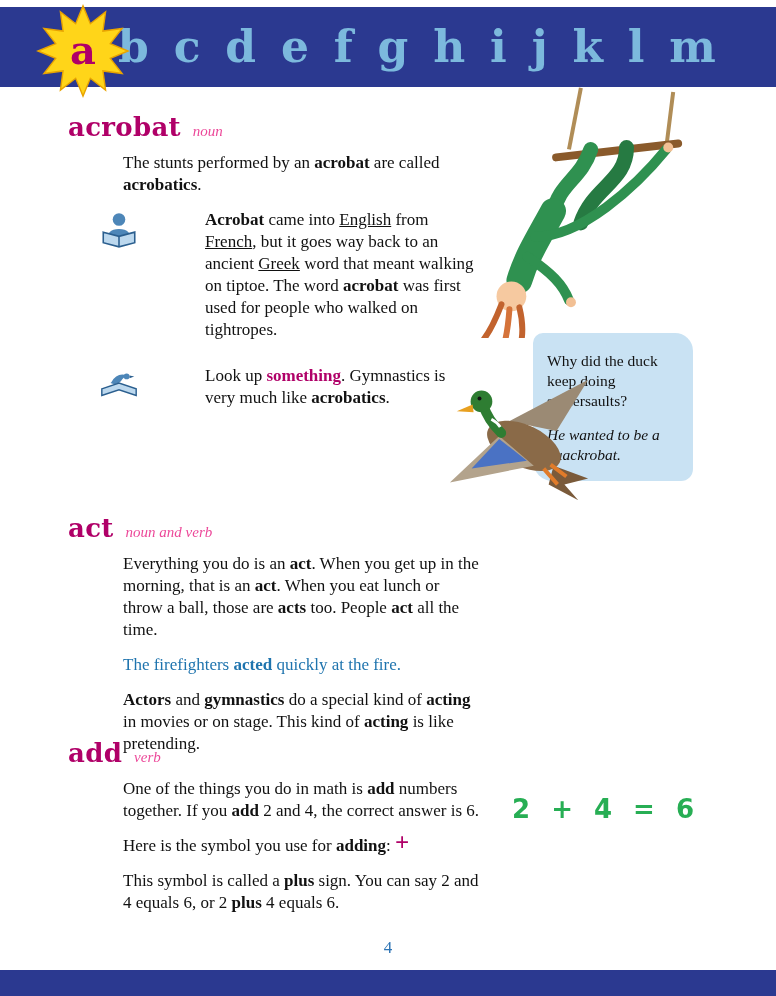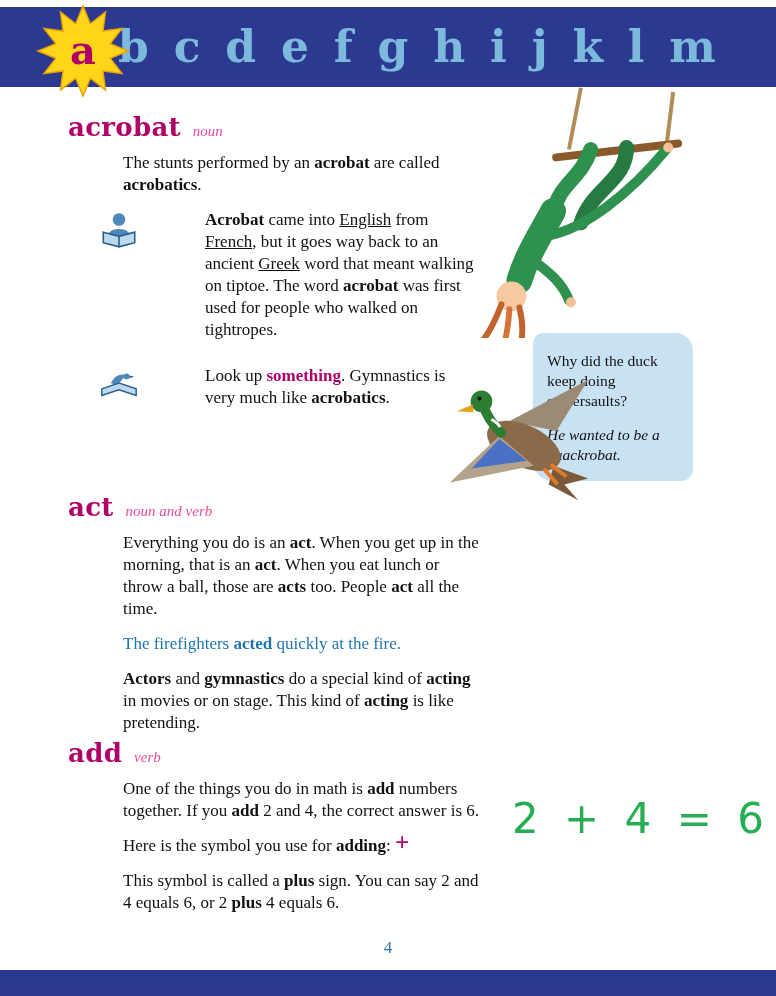--- a/index.html
+++ b/index.html
@@ -19,21 +19,21 @@
 
   .starburst { position:absolute; left:36px; top:4px; width:94px; height:94px; z-index:3; }
   .star-svg { position:absolute; inset:0; width:100%; height:100%; }
   .star-letter { position:absolute; inset:0; display:flex; align-items:center; justify-content:center;
     font-family:"DejaVu Serif", serif; font-weight:bold; font-size:40px; color:var(--magenta);
     padding-bottom:4px; }
 
   
   .entry { position:absolute; left:68px; width:420px; }
   .entry-acrobat { top:112px; }
-  .entry-act { top:492px; }
+  .entry-act { top:513px; }
   .entry-add { top:738px; }
 
   .headline { margin-bottom:10px; }
   .headword { font-family:"DejaVu Serif", serif; font-weight:bold; font-size:26px;
     color:var(--magenta); letter-spacing:0.3px; }
   .pos { font-style:italic; font-size:15px; color:#ec4899; margin-left:12px; }
 
   .body { font-size:17px; line-height:22px; }
   .entry p.body { margin:0 0 13px 55px; width:360px; }
   .entry p.example { width:340px; color:var(--exampleBlue); }
@@ -53,21 +53,21 @@
   .duck-illus { position:absolute; left:440px; top:360px; width:158px; height:152px; z-index:2; }
 
   .joke-box { position:absolute; left:533px; top:333px; width:160px; height:148px;
     background:var(--jokeBg); border-radius:10px 18px 12px 20px; padding:18px 14px; z-index:1; }
   .joke-q { font-size:15.5px; line-height:20px; margin-bottom:14px; }
   .joke-a { font-size:15.5px; line-height:20px; font-style:italic; }
 
   .sidenote { position:absolute; left:524px; top:538px; width:172px; line-height:24px; }
 
   .equation { position:absolute; left:512px; top:794px;
-    font-family:"DejaVu Sans", sans-serif; font-weight:normal; font-size:42px;
+    font-family:"DejaVu Sans", sans-serif; font-weight:bold; font-size:26px;
     color:var(--mathGreen); letter-spacing:2px; word-spacing:8px; }
 
   
   .page-number { position:absolute; left:0; right:0; top:938px; text-align:center;
     font-size:17px; color:var(--pageBlue); }
   .bottom-bar { position:absolute; left:0; bottom:0; width:100%; height:26px; background:var(--navy); }
 </style>
 </head>
 <body>
 

